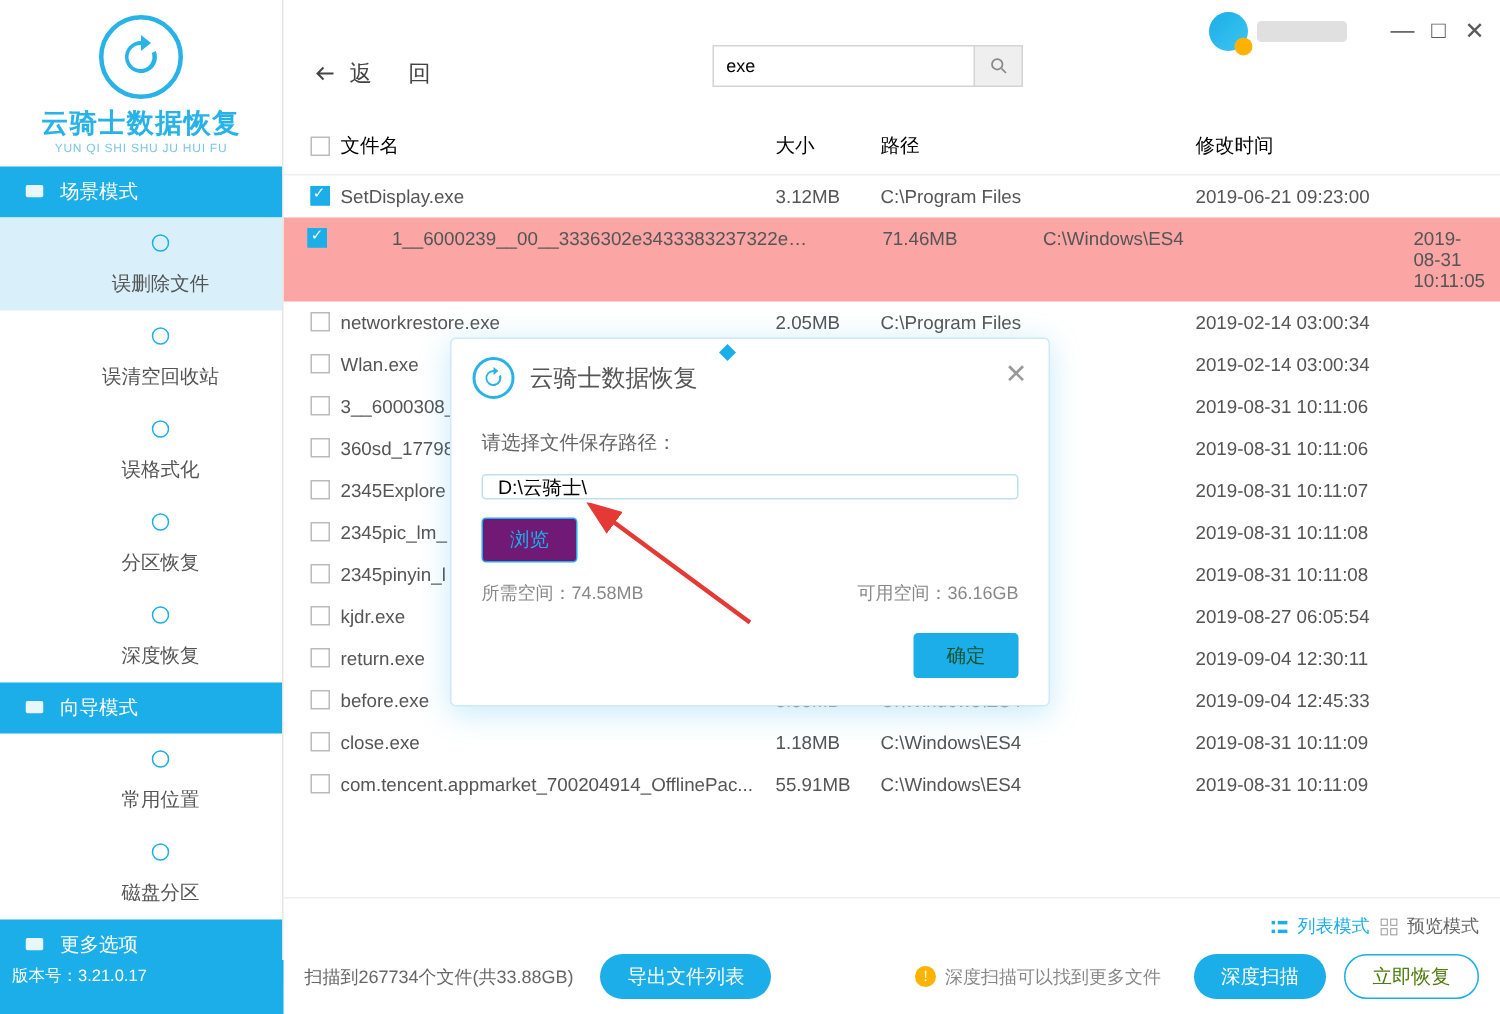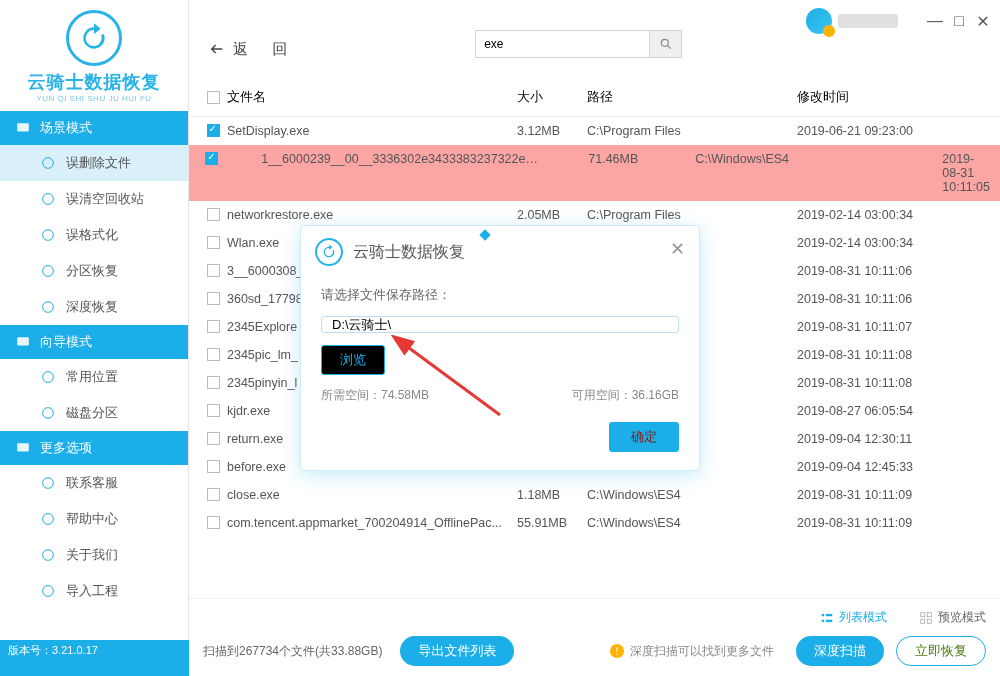--- a/index.html
+++ b/index.html
@@ -15,21 +15,21 @@
 .sidebar { position: absolute; left: 0; top: 0; width: 189px; height: 655px; background: #fff; border-right: 1px solid #e6e6e6; display: flex; flex-direction: column; }
 .logo-area { padding: 10px 0 8px; text-align: center; }
 .logo-circle { width: 56px; height: 56px; margin: 0 auto 4px; border-radius: 50%; border: 3px solid #28b3e8; position: relative; display: flex; align-items: center; justify-content: center; }
 .logo-circle svg { width: 32px; height: 32px; }
 .logo-title { font-size: 18px; color: #28b3e8; font-weight: bold; letter-spacing: 1px; }
 .logo-sub { font-size: 8px; color: #7bc7e5; letter-spacing: 0.5px; }
 
 .nav-section { background: #1baee8; color: #fff; font-size: 13px; padding: 8px 14px; display: flex; align-items: center; gap: 8px; }
 .nav-section .sec-icon { width: 18px; height: 14px; display: inline-block; }
 
-.nav-item { padding: 9px 14px 9px 40px; font-size: 13px; color: #555; display: flex; align-items: center; gap: 10px; cursor: pointer; position: relative; }
+.nav-item { padding: 9px 14px 9px 40px; font-size: 13px; color: #555; display: flex; align-items: center; gap: 10px; cursor: pointer; position: relative; flex-direction: column; }
 .nav-item.active { background: #d9f0fb; }
 .nav-item .ico { width: 16px; height: 16px; display: inline-flex; align-items: center; justify-content: center; flex-shrink: 0; }
 
 .version-bar { position: absolute; left: 0; bottom: 0; width: 189px; height: 36px; background: #1baee8; color: #fff; font-size: 11px; padding: 3px 8px; }
 
 .main { position: absolute; left: 189px; top: 0; right: 0; bottom: 0; display: flex; flex-direction: column; }
 
 .search-row { height: 78px; display: flex; padding: 30px 20px 10px; gap: 10px; }
 .back-btn { display: flex; align-items: center; gap: 8px; font-size: 15px; color: #444; cursor: pointer; letter-spacing: 10px; }
 .search-box { margin-left: 140px; display: flex; padding-left: 28px; }
@@ -46,21 +46,21 @@
 .table-body { flex: 1; overflow: hidden; }
 .row { display: flex; padding: 7px 10px; font-size: 12.5px; color: #555; align-items: flex-start; }
 .row.selected { background: #fca5a5; gap: 37px; }
 .row .col-name { white-space: nowrap; overflow: hidden; text-overflow: ellipsis; padding-right: 8px; }
 
 .chk { width: 13px; height: 13px; border: 1px solid #bbb; background: #fff; display: inline-block; position: relative; }
 .chk.checked { background: #1baee8; border-color: #1baee8; }
 .chk.checked::after { content: "✓"; color: #fff; font-size: 10px; position: absolute; top: -2px; left: 1px; }
 
 .footer { border-top: 1px solid #eee; padding: 10px 14px; }
-.footer-top { display: flex; justify-content: flex-end; gap: 32px; font-size: 12px; color: #666; align-items: center; margin-bottom: 10px; }
+.footer-top { display: flex; justify-content: flex-end; gap: 6px; font-size: 12px; color: #666; align-items: center; margin-bottom: 10px; }
 .mode-btn { display: flex; align-items: center; gap: 5px; cursor: pointer; }
 .mode-btn.active { color: #1baee8; }
 
 .footer-bottom { display: flex; align-items: center; gap: 12px; }
 .scan-info { font-size: 12px; color: #666; margin-right: 6px; }
 .btn { height: 30px; padding: 0 18px; border-radius: 15px; font-size: 13px; border: none; cursor: pointer; }
 .btn-primary { background: #1baee8; color: #fff; }
 .btn-outline { background: #fff; color: #4d7c0f; border: 1px solid #1baee8; }
 .deep-tip { font-size: 12px; color: #888; display: flex; align-items: center; gap: 6px; margin-left: auto; margin-right: 10px; }
 .warn-dot { width: 14px; height: 14px; border-radius: 50%; background: #ffb300; color: #fff; font-size: 10px; display: flex; align-items: center; justify-content: center; }
@@ -68,24 +68,24 @@
 .modal { position: absolute; left: 300px; top: 225px; width: 400px; background: #fff; border: 1px solid #cfe9f5; border-radius: 4px; box-shadow: 0 4px 20px rgba(27,174,232,0.25); z-index: 100; }
 .modal-header { display: flex; align-items: center; padding: 12px 14px; gap: 10px; position: relative; }
 .modal-logo { width: 28px; height: 28px; border-radius: 50%; border: 2px solid #28b3e8; display: flex; align-items: center; justify-content: center; }
 .modal-title { font-size: 16px; color: #555; }
 .modal-close { position: absolute; right: 14px; top: 12px; font-size: 18px; color: #999; cursor: pointer; }
 .modal-new { position: absolute; right: 210px; top: 5px; width: 8px; height: 8px; background: #1baee8; transform: rotate(45deg); }
 .modal-body { padding: 8px 20px 18px; }
 .modal-label { font-size: 13px; color: #666; margin-bottom: 12px; }
 .path-row { display: flex; gap: 12px; margin-bottom: 12px; flex-direction: column; }
 .path-input { flex: 1; height: 30px; border: 1px solid #c0dff0; border-radius: 3px; padding: 0 10px; font-size: 13px; outline: none; }
-.browse-btn { width: 64px; height: 30px; border: 1px solid #1baee8; background: #000000; color: #1baee8; border-radius: 3px; font-size: 13px; cursor: pointer; }
+.browse-btn { width: 64px; height: 30px; border: 1px solid #1baee8; background: #701a75; color: #1baee8; border-radius: 3px; font-size: 13px; cursor: pointer; }
 .space-row { display: flex; justify-content: space-between; font-size: 12px; color: #888; margin-bottom: 18px; }
 .confirm-row { display: flex; justify-content: flex-end; }
-.confirm-btn { width: 70px; height: 30px; background: #1baee8; color: #7f1d1d; border: none; border-radius: 3px; font-size: 13px; cursor: pointer; }
+.confirm-btn { width: 70px; height: 30px; background: #1baee8; color: #14532d; border: none; border-radius: 3px; font-size: 13px; cursor: pointer; }
 
 .arrow { position: absolute; left: 390px; top: 335px; z-index: 101; pointer-events: none; }
 </style>
 </head>
 <body>
 
 <div class="title-bar">
   <div class="user-area">
     <div class="user-logo"></div>
     <div class="user-name"></div>

